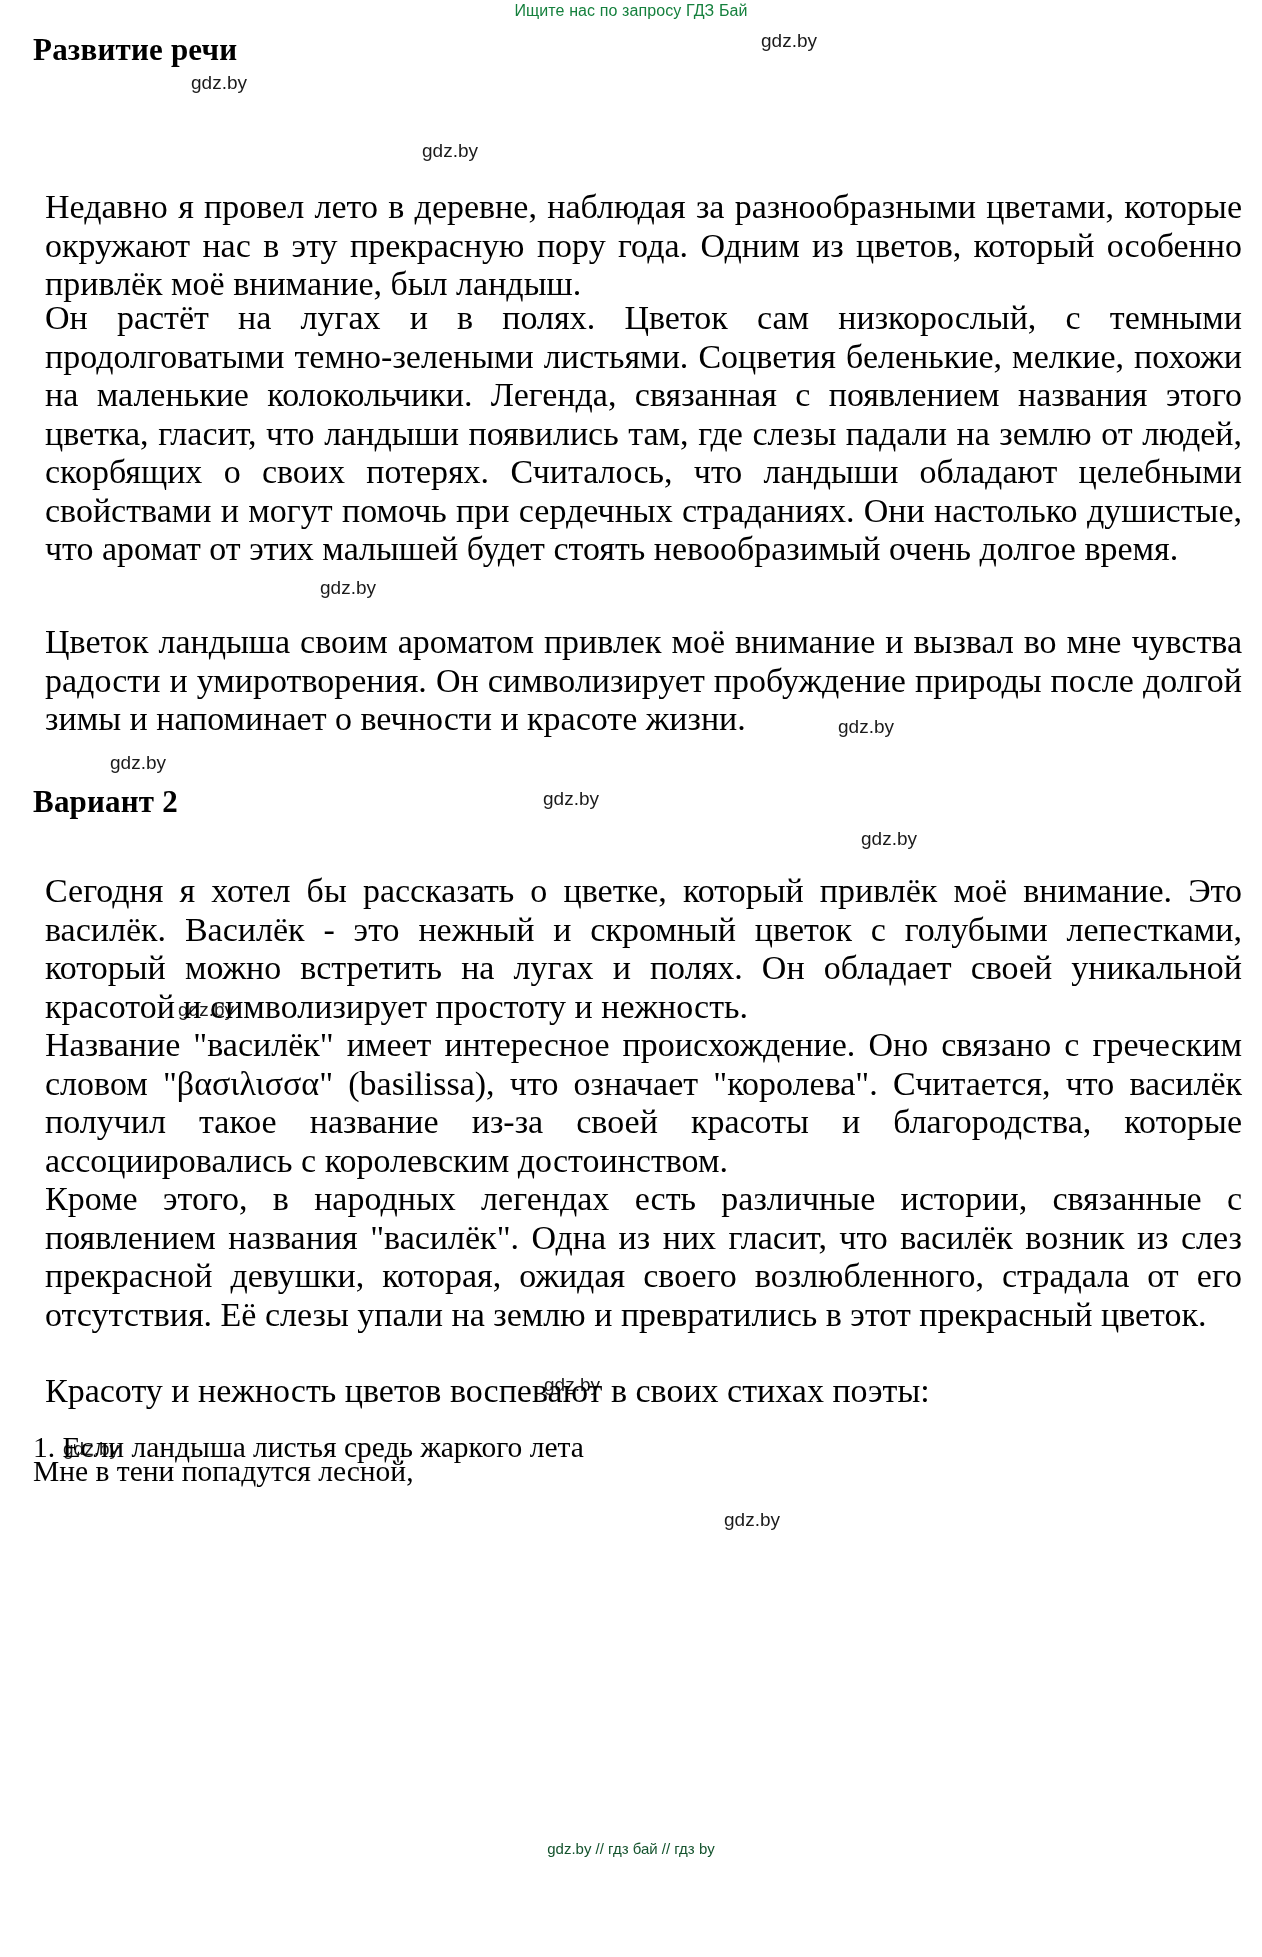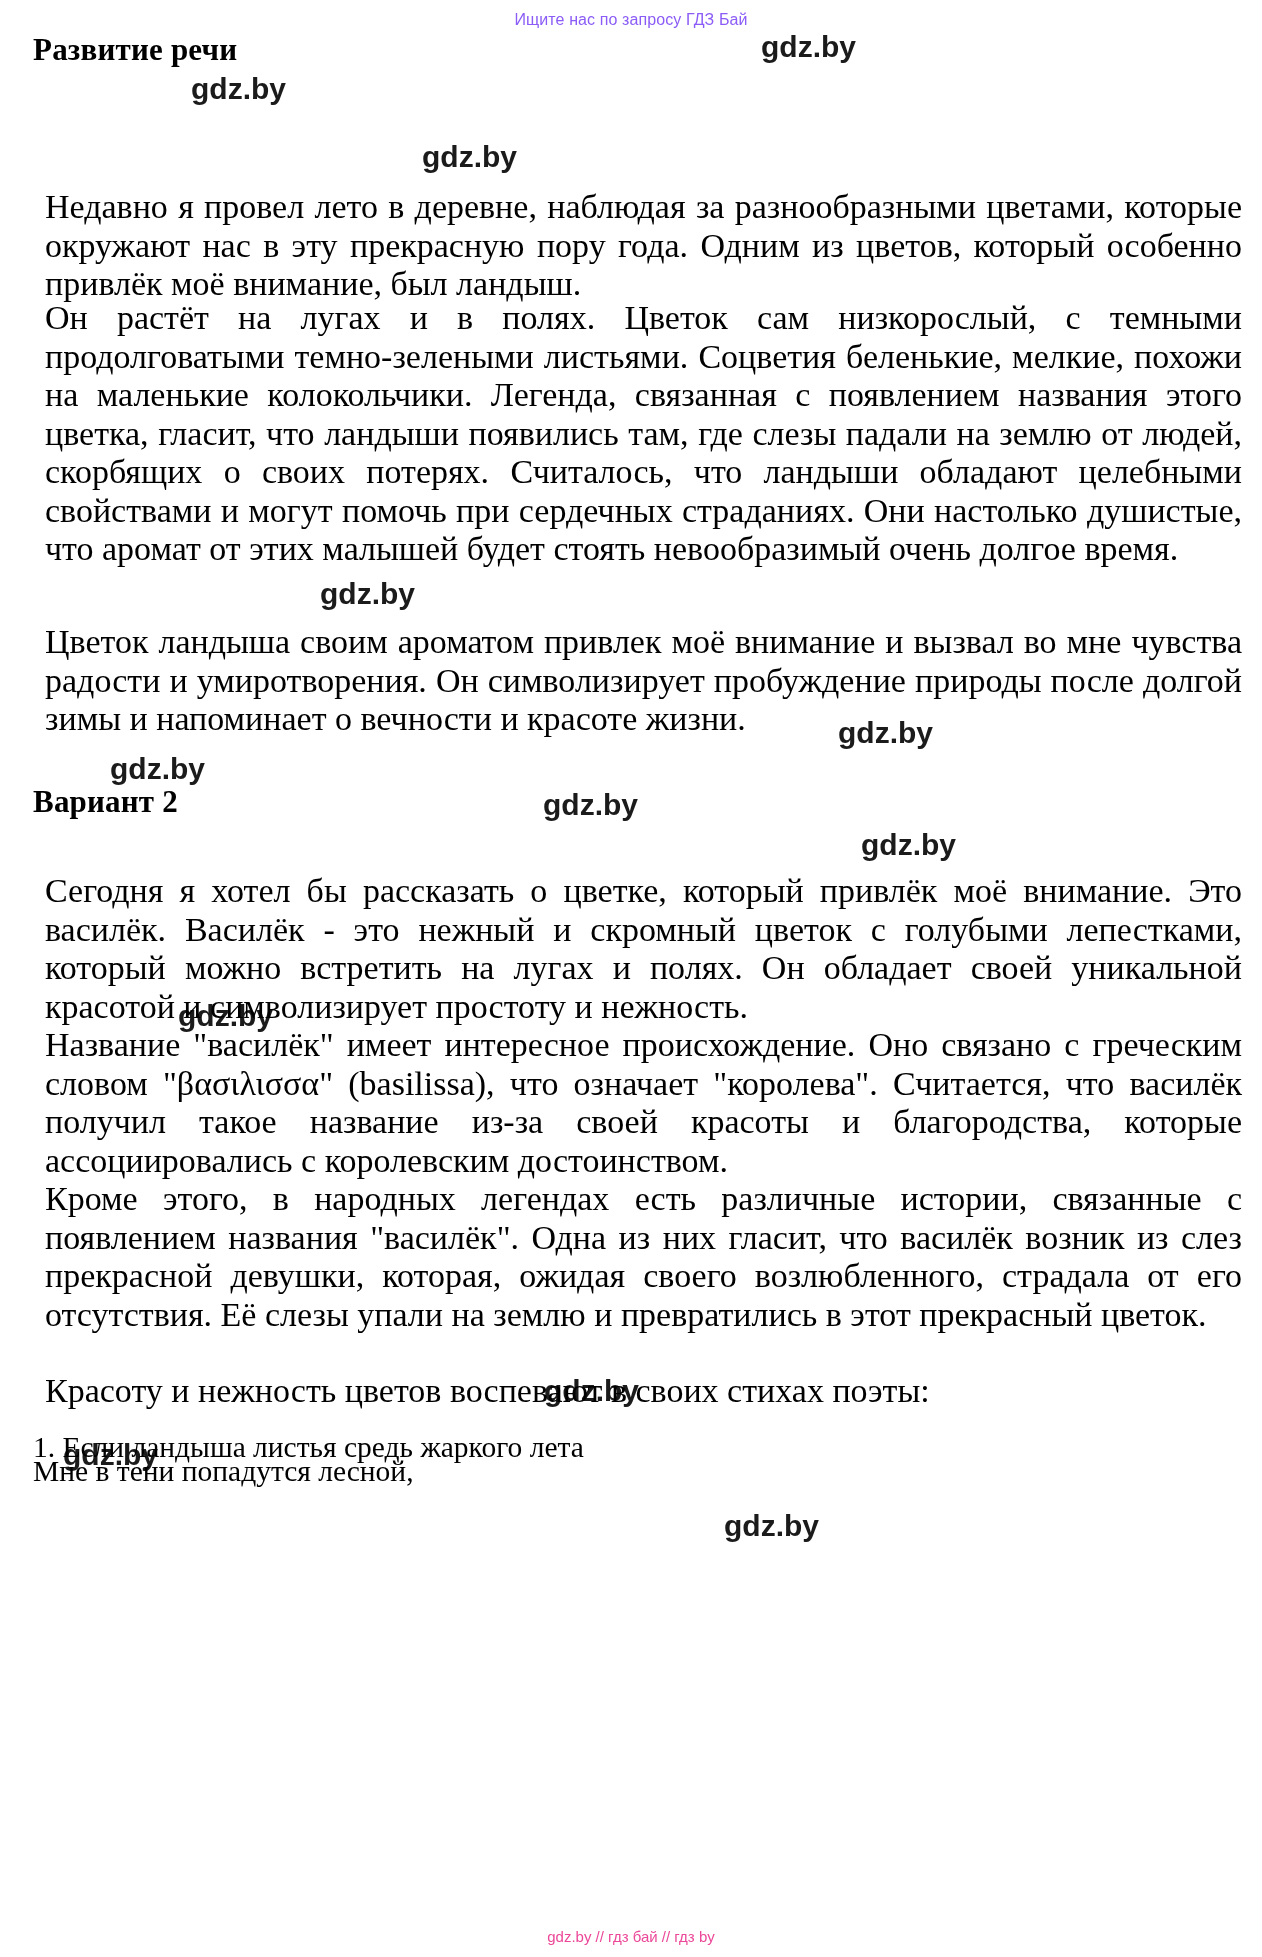--- a/index.html
+++ b/index.html
@@ -30,25 +30,24 @@
     font-size: 16px;
     letter-spacing: 0.1px;
     color: #22c32e;
     white-space: nowrap;
   }
 
   
   .wm {
     position: absolute;
     font-family: "Liberation Sans", "DejaVu Sans", sans-serif;
-    font-size: 30px;
+    font-size: 19px;
     color: #1b1b1b;
     white-space: nowrap;
     pointer-events: none;
-    font-weight: bold;
   }
 
   
   .footer {
     position: absolute;
     left: 0;
     width: 1262px;
     text-align: center;
     font-family: "Liberation Sans", "DejaVu Sans", sans-serif;
     font-size: 15px;
@@ -88,21 +87,21 @@
     line-height: 38.5px;
     text-align: left;
     margin: 0;
   }
 </style>
 </head>
 <body>
 
 <div id="page">
 
-  <div class="promo" style="top: 11px; color: #8b5cf6;">Ищите нас по запросу ГДЗ Бай</div>
+  <div class="promo" style="top: 2px; color: #15803d;">Ищите нас по запросу ГДЗ Бай</div>
 
   <div class="wm" style="left: 761px; top: 30px; color: rgb(27, 27, 27);">gdz.by</div>
   <div class="wm" style="left: 191px; top: 72px; color: rgb(27, 27, 27);">gdz.by</div>
   <div class="wm" style="left: 422px; top: 140px; color: rgb(27, 27, 27);">gdz.by</div>
   <div class="wm" style="left: 320px; top: 577px; color: rgb(27, 27, 27);">gdz.by</div>
   <div class="wm" style="left: 838px; top: 716px; color: rgb(27, 27, 27);">gdz.by</div>
   <div class="wm" style="left: 110px; top: 752px; color: rgb(27, 27, 27);">gdz.by</div>
   <div class="wm" style="left: 543px; top: 788px; color: rgb(27, 27, 27);">gdz.by</div>
   <div class="wm" style="left: 861px; top: 828px; color: rgb(27, 27, 27);">gdz.by</div>
   <div class="wm" style="left: 178px; top: 999px; color: rgb(27, 27, 27);">gdz.by</div>
@@ -126,15 +125,15 @@
   <p class="para block" style="top:1014px;">  Название "василёк" имеет интересное происхождение. Оно связано с греческим словом "βασιλισσα" (basilissa), что означает "королева". Считается, что василёк получил такое название из-за своей красоты и благородства, которые ассоциировались с королевским достоинством.</p>
 
   <p class="para noj block" style="top:1360px;">  Красоту и нежность цветов воспевают в своих стихах поэты:</p>
 
   <p class="para block" style="top:1168px;">  Кроме этого, в народных легендах есть различные истории, связанные с появлением названия "василёк". Одна из них гласит, что василёк возник из слез прекрасной девушки, которая, ожидая своего возлюбленного, страдала от его отсутствия. Её слезы упали на землю и превратились в этот прекрасный цветок.</p>
 
   <p class="poem block" style="top:1428px;">1. Если ландыша листья средь жаркого лета</p>
 
   <p class="poem block" style="top:1452px;">Мне в тени попадутся лесной,</p>
 
-  <div class="footer" style="top: 1928px; color: #ec4899;">gdz.by  //  гдз бай  //  гдз by</div>
+  <div class="footer" style="top: 1840px; color: #14532d;">gdz.by  //  гдз бай  //  гдз by</div>
 
 </div>
 
 </body></html>

